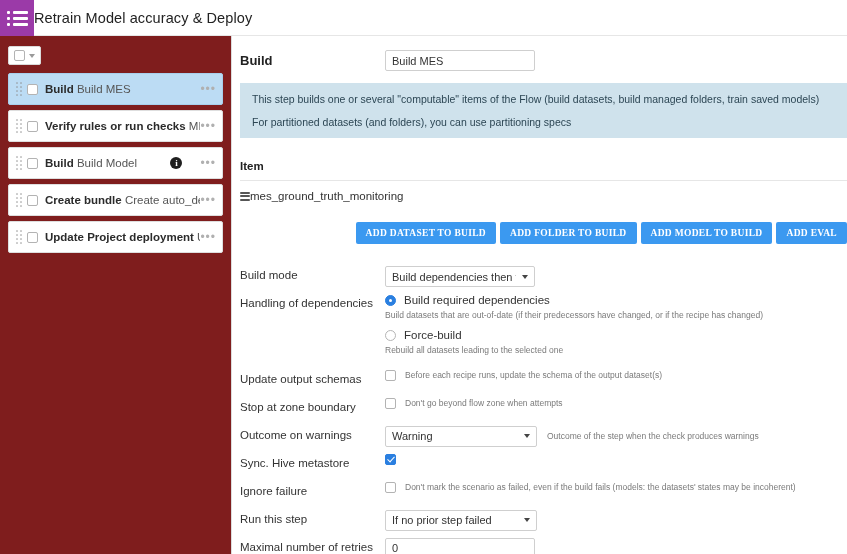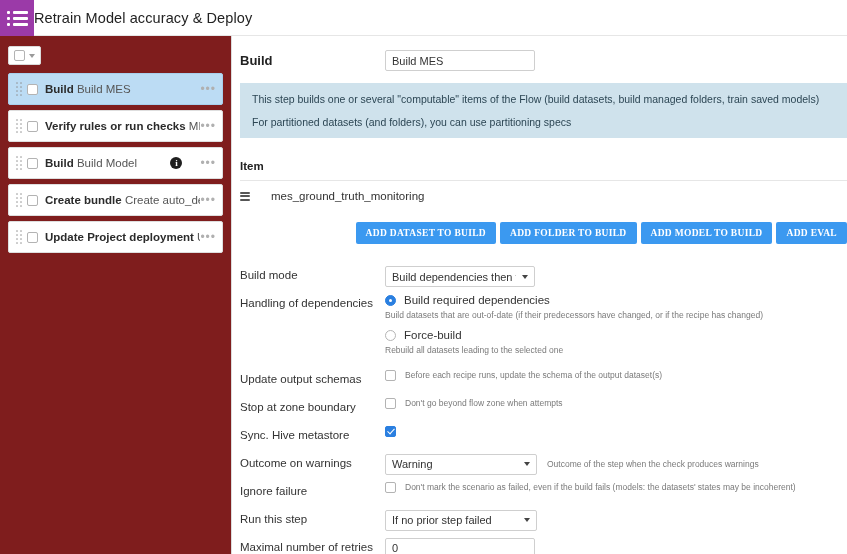--- a/index.html
+++ b/index.html
@@ -127,21 +127,21 @@
   }
   .notice p { font-size: 10.5px; color: #2c4654; line-height: 1.15; }
   .notice p + p { margin-top: 11px; }
 
   .section-title {
     font-size: 11.5px; font-weight: 700; color: #222;
     margin: 22px 0 8px 8px;
   }
   .hr { height: 1px; background: #e6e6e6; margin-left: 8px; width: 839px; }
   .item-row {
-    display: flex; align-items: center; gap: 21px;
+    display: flex; align-items: center; gap: 0;
     margin: 9px 0 0 8px;
     font-size: 11.5px; color: #333;
   }
   .ds-icon {
     width: 10px; height: 9px; min-width: 10px;
     display: flex; flex-direction: column; justify-content: space-between;
   }
   .ds-icon i { display: block; height: 2px; background: #555; border-radius: 1px; }
   .ds-icon i:nth-child(1) { width: 10px; }
   .ds-icon i:nth-child(2) { width: 10px; }
@@ -425,38 +425,38 @@
 
       <div class="frow">
         <div class="fl">Stop at zone boundary</div>
         <div class="fc">
           <span class="cbx"></span>
           <span class="cbx-text">Don't go beyond flow zone when attempts</span>
         </div>
       </div>
 
       <div class="frow">
-        <div class="fl">Sync. Hive metastore</div>
-        <div class="fc">
-          <span class="cbx on"></span>
-        </div>
-      </div>
-
-      <div class="frow">
         <div class="fl">Outcome on warnings</div>
         <div class="fc">
           <div class="sel wider">
             <span class="cv">Warning</span>
             <span class="caret"></span>
           </div>
           <span class="help-inline">Outcome of the step when the check produces warnings</span>
         </div>
       </div>
 
       <div class="frow">
+        <div class="fl">Sync. Hive metastore</div>
+        <div class="fc">
+          <span class="cbx on"></span>
+        </div>
+      </div>
+
+      <div class="frow">
         <div class="fl">Ignore failure</div>
         <div class="fc">
           <span class="cbx"></span>
           <span class="cbx-text">Don't mark the scenario as failed, even if the build fails (models: the datasets' states may be incoherent)</span>
         </div>
       </div>
 
       <div class="frow">
         <div class="fl">Run this step</div>
         <div class="fc">

